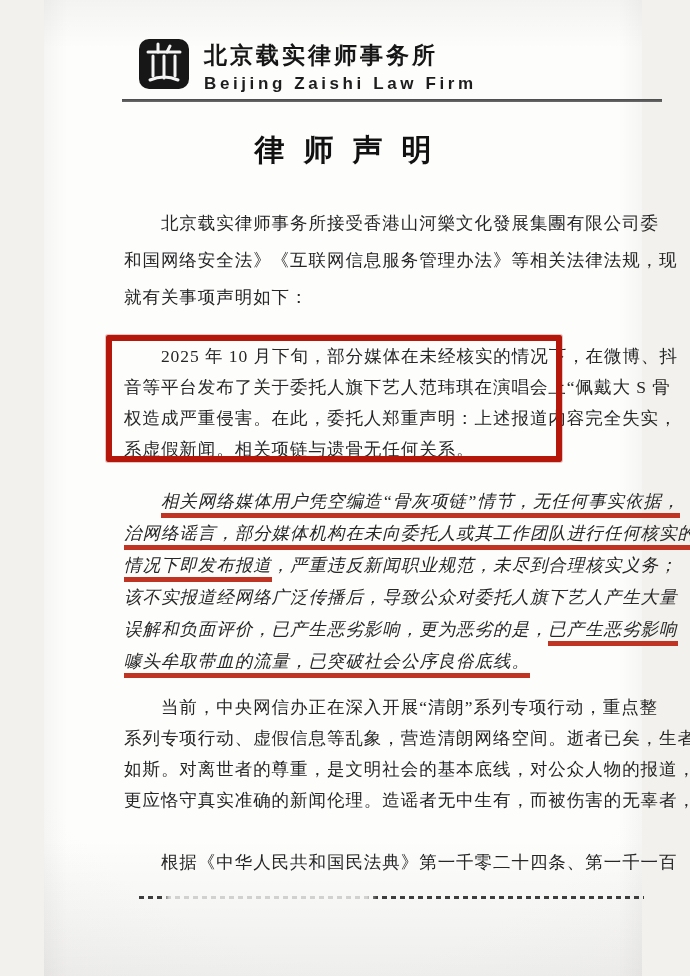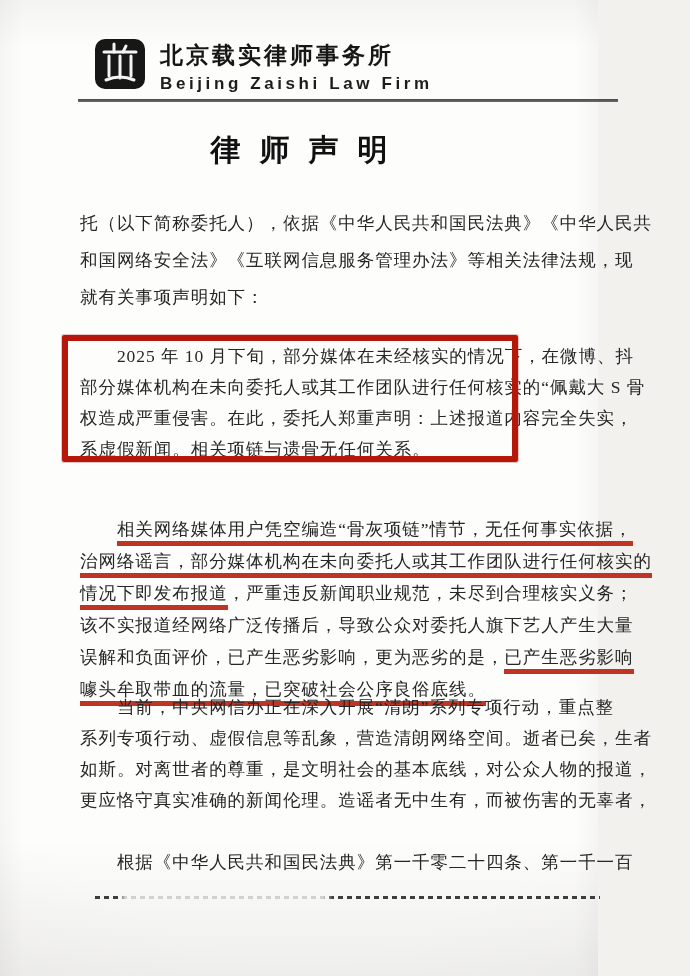--- a/index.html
+++ b/index.html
@@ -9,20 +9,21 @@
     background:#f3f1ee;
     overflow:hidden;
   }
   #page{
     position:relative;width:598px;height:976px;
     background:
       linear-gradient(180deg, rgba(0,0,0,0.04), rgba(0,0,0,0) 5%, rgba(0,0,0,0) 86%, rgba(0,0,0,0.06)),
       linear-gradient(90deg, rgba(0,0,0,0.03), rgba(0,0,0,0) 4%, rgba(0,0,0,0) 96%, rgba(0,0,0,0.03)),
       radial-gradient(130% 110% at 50% 38%, #fdfdfc 55%, #f2f0ed 100%);
     color:#262626;
+    margin-left:44px;
   }
   
   #header{position:absolute;top:38px;left:94px;right:72px;display:flex;align-items:flex-start;}
   #logo{width:52px;height:52px;flex:0 0 auto;margin-right:14px;}
   #firm-names{padding-top:2px;}
   #firm-cn{
     font-size:23px;font-weight:bold;letter-spacing:3px;color:#161616;
     font-family:"Liberation Sans","DejaVu Sans",sans-serif;
   }
   #firm-en{
@@ -38,21 +39,21 @@
     position:absolute;top:130px;left:0;width:100%;
     text-align:center;font-size:30px;font-weight:bold;color:#111;
     letter-spacing:19px;text-indent:19px;
   }
   
   #doc-body{position:absolute;inset:0;font-size:17.5px;letter-spacing:0.95px;}
   .para{position:absolute;left:80px;right:74px;}
   .tline{white-space:pre;}
   .para:nth-child(1){top:205px;line-height:37px;}
   .para:nth-child(2){top:341px;line-height:31px;}
-  .para:nth-child(3){top:513px;line-height:32px;}
+  .para:nth-child(3){top:485px;line-height:32px;font-style:italic;}
   .para:nth-child(4){top:692px;line-height:31px;}
   .para:nth-child(5){top:847px;line-height:31px;}
   
   .red-box{
     position:absolute;left:-18px;right:6px;top:-6px;bottom:3px;
     border:6px solid var(--annotation-red,#b5170a);
     border-radius:2px;pointer-events:none;
     box-shadow:0 0 0 1px rgba(181,23,10,0.25);
   }
   
@@ -92,28 +93,28 @@
       <div id="firm-cn">北京载实律师事务所</div>
       <div id="firm-en">Beijing Zaishi Law Firm</div>
     </div>
   </div>
   <div id="header-rule"></div>
 
   <div id="doc-title">律师声明</div>
 
   <div id="doc-body">
       <div class="para k-normal">
-        <div class="tline"><span>托（以下简称委托人），依据《中华人民共和国民法典》《中华人民共</span></div>
+        <div class="tline"><span>　　北京载实律师事务所接受香港山河樂文化發展集團有限公司委</span></div>
         <div class="tline"><span>和国网络安全法》《互联网信息服务管理办法》等相关法律法规，现</span></div>
         <div class="tline"><span>就有关事项声明如下：</span></div>
       </div>
       <div class="para k-boxed">
         <div class="red-box"></div>
         <div class="tline"><span>　　2025 年 10 月下旬，部分媒体在未经核实的情况下，在微博、抖</span></div>
-        <div class="tline"><span>部分媒体机构在未向委托人或其工作团队进行任何核实的“佩戴大 S 骨</span></div>
+        <div class="tline"><span>音等平台发布了关于委托人旗下艺人范玮琪在演唱会上“佩戴大 S 骨</span></div>
         <div class="tline"><span>权造成严重侵害。在此，委托人郑重声明：上述报道内容完全失实，</span></div>
         <div class="tline"><span>系虚假新闻。相关项链与遗骨无任何关系。</span></div>
       </div>
       <div class="para k-underlined">
         <div class="tline"><span>　　</span><span class="u">相关网络媒体用户凭空编造“骨灰项链”情节，无任何事实依据，</span></div>
         <div class="tline"><span class="u">治网络谣言，部分媒体机构在未向委托人或其工作团队进行任何核实的</span></div>
         <div class="tline"><span class="u">情况下即发布报道</span><span>，严重违反新闻职业规范，未尽到合理核实义务；</span></div>
         <div class="tline"><span>该不实报道经网络广泛传播后，导致公众对委托人旗下艺人产生大量</span></div>
         <div class="tline"><span>误解和负面评价，已产生恶劣影响，更为恶劣的是，</span><span class="u">已产生恶劣影响</span></div>
         <div class="tline"><span class="u">噱头牟取带血的流量，已突破社会公序良俗底线。</span></div>

